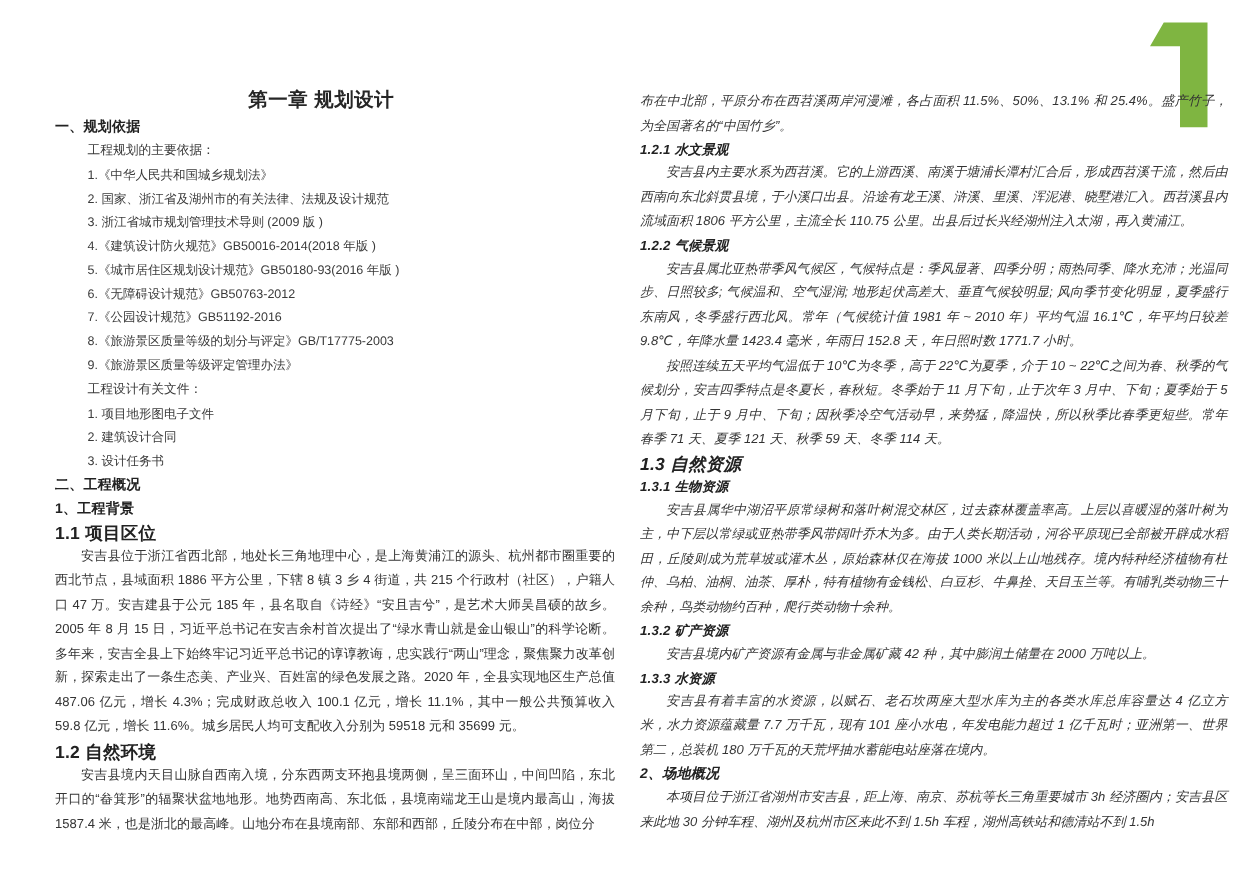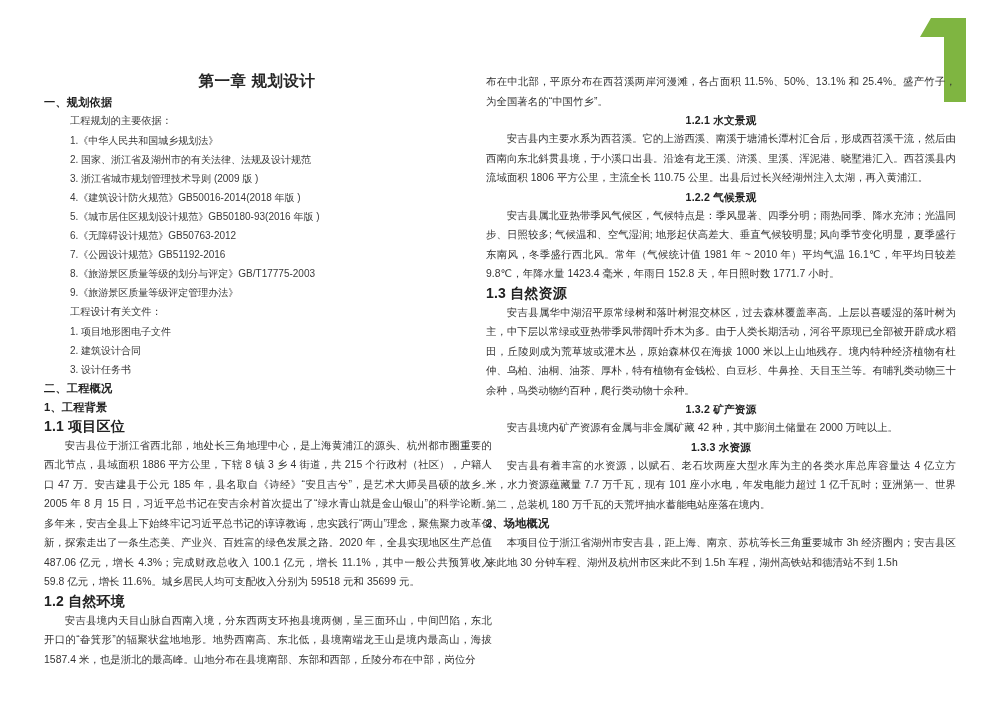--- a/index.html
+++ b/index.html
@@ -32,21 +32,21 @@
   #page {
     position: absolute;
     inset: 0;
   }
   .column {
     position: absolute;
     top: 0;
     width: 470px;
   }
   #col-left  { left: 22px; }
-  #col-right { left: 486px; }
+  #col-right { left: 512px; font-style: italic; }
 
   
   .doc-title {
     font-size: 15.5px;
     font-weight: bold;
     text-align: center;
     letter-spacing: .5px;
     color: #262626;
     margin: 72px 0 0 0;
     padding: 0;
@@ -73,21 +73,20 @@
     letter-spacing: .2px;
   }
   .h3-cn {           
     font-size: 10.6px;
     font-weight: bold;
     color: #222;
     margin: 0;
     padding: 0;
     line-height: 18px;
     letter-spacing: .2px;
-    text-align: center;
   }
 
   
   .lead {            
     font-size: 10.2px;
     line-height: 19.1px;
     color: #3a3a3a;
     margin: 0;
     padding-left: 48px;
     font-family: Liberation Mono, monospace;
@@ -179,23 +178,25 @@
     <div style="height:72px"></div>
 
     <div class="block">
       <p class="para no-indent">布在中北部，平原分布在西苕溪两岸河漫滩，各占面积 11.5%、50%、13.1% 和 25.4%。盛产竹子，为全国著名的“中国竹乡”。</p>
 
       <div class="h3-cn">1.2.1 水文景观</div>
       <p class="para">安吉县内主要水系为西苕溪。它的上游西溪、南溪于塘浦长潭村汇合后，形成西苕溪干流，然后由西南向东北斜贯县境，于小溪口出县。沿途有龙王溪、浒溪、里溪、浑泥港、晓墅港汇入。西苕溪县内流域面积 1806 平方公里，主流全长 110.75 公里。出县后过长兴经湖州注入太湖，再入黄浦江。</p>
 
       <div class="h3-cn">1.2.2 气候景观</div>
       <p class="para">安吉县属北亚热带季风气候区，气候特点是：季风显著、四季分明；雨热同季、降水充沛；光温同步、日照较多; 气候温和、空气湿润; 地形起伏高差大、垂直气候较明显; 风向季节变化明显，夏季盛行东南风，冬季盛行西北风。常年（气候统计值 1981 年 ~ 2010 年）平均气温 16.1℃，年平均日较差 9.8℃，年降水量 1423.4 毫米，年雨日 152.8 天，年日照时数 1771.7 小时。</p>
+      <p class="para">按照连续五天平均气温低于 10℃为冬季，高于 22℃为夏季，介于 10 ~ 22℃之间为春、秋季的气候划分，安吉四季特点是冬夏长，春秋短。冬季始于 11 月下旬，止于次年 3 月中、下旬；夏季始于 5 月下旬，止于 9 月中、下旬；因秋季冷空气活动早，来势猛，降温快，所以秋季比春季更短些。常年春季 71 天、夏季 121 天、秋季 59 天、冬季 114 天。</p>
 
       <div class="h2-cn">1.3 自然资源</div>
 
+      <div class="h3-cn">1.3.1 生物资源</div>
       <p class="para">安吉县属华中湖沼平原常绿树和落叶树混交林区，过去森林覆盖率高。上层以喜暖湿的落叶树为主，中下层以常绿或亚热带季风带阔叶乔木为多。由于人类长期活动，河谷平原现已全部被开辟成水稻田，丘陵则成为荒草坡或灌木丛，原始森林仅在海拔 1000 米以上山地残存。境内特种经济植物有杜仲、乌柏、油桐、油茶、厚朴，特有植物有金钱松、白豆杉、牛鼻拴、天目玉兰等。有哺乳类动物三十余种，鸟类动物约百种，爬行类动物十余种。</p>
 
       <div class="h3-cn">1.3.2 矿产资源</div>
       <p class="para">安吉县境内矿产资源有金属与非金属矿藏 42 种，其中膨润土储量在 2000 万吨以上。</p>
 
       <div class="h3-cn">1.3.3 水资源</div>
       <p class="para">安吉县有着丰富的水资源，以赋石、老石坎两座大型水库为主的各类水库总库容量达 4 亿立方米，水力资源蕴藏量 7.7 万千瓦，现有 101 座小水电，年发电能力超过 1 亿千瓦时；亚洲第一、世界第二，总装机 180 万千瓦的天荒坪抽水蓄能电站座落在境内。</p>
 
       <div class="h1-cn">2、场地概况</div>
       <p class="para">本项目位于浙江省湖州市安吉县，距上海、南京、苏杭等长三角重要城市 3h 经济圈内；安吉县区来此地 30 分钟车程、湖州及杭州市区来此不到 1.5h 车程，湖州高铁站和德清站不到 1.5h</p>

